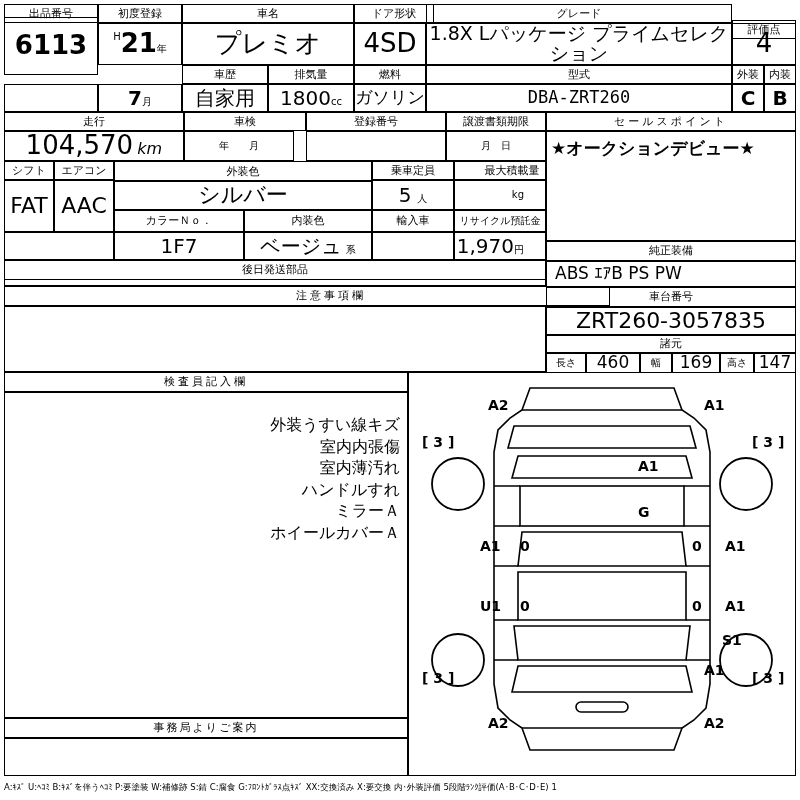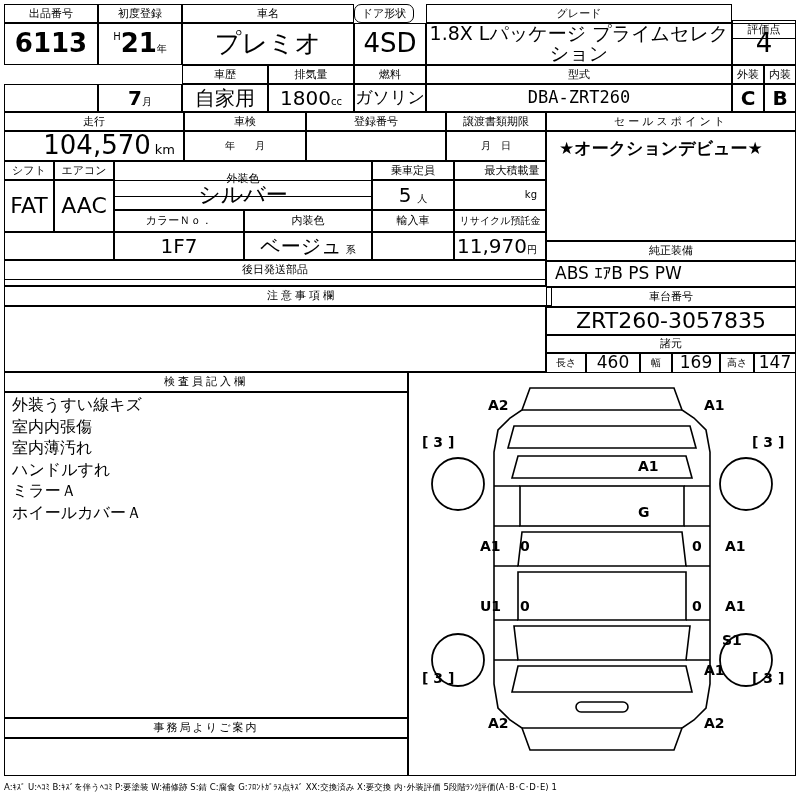--- a/index.html
+++ b/index.html
@@ -29,34 +29,34 @@
     justify-content: center;
     text-align: center;
     overflow: hidden;
     line-height: 1.05;
   }
   .nb { border: none; }
   .hdr { font-size: 11px; }
   .val { font-size: 20px; }
   .val-lg { font-size: 26px; }
   .val-md { font-size: 17px; }
-  .val-sm { font-size: 13px; }
-  .left { justify-content: flex-start; padding-left: 12px; text-align: left; }
-  .right { justify-content: flex-end; padding-right: 8px; }
+  .val-sm { font-size: 16px; font-style: italic; }
+  .left { justify-content: flex-start; padding-left: 4px; text-align: left; }
+  .right { justify-content: flex-end; padding-right: 21px; }
   .sub { font-size: 10px; }
   .bold { font-weight: bold; }
   .rowwrap { display: flex; align-items: baseline; justify-content: center; }
   .rowwrap > span { display: inline-block; }
   .notes {
     position: absolute;
     box-sizing: border-box;
     font-size: 16px;
     line-height: 1.35;
-    text-align: left;
-    padding: 0 6px;
+    text-align: right;
+    padding: 20px 6px;
   }
   .notes div { white-space: nowrap; }
   .legend {
     position: absolute;
     font-size: 8.5px;
     white-space: nowrap;
     left: 4px;
   }
   .diagram { position: absolute; }
   .mono { font-family: "DejaVu Sans Mono", "Liberation Mono", monospace; }
@@ -70,25 +70,25 @@
   }
 </style>
 </head>
 <body>
 
 <div id="sheet">
 
   <div class="bx hdr" style="left:4px;top:4px;width:94px;height:19px;">出品番号</div>
   <div class="bx hdr" style="left:98px;top:4px;width:84px;height:19px;">初度登録</div>
   <div class="bx hdr" style="left:182px;top:4px;width:172px;height:19px;">車名</div>
-  <div class="bx hdr" style="left:354px;top:4px;width:60px;height:19px;border-radius:7px;">ドア形状</div>
+  <div class="bx hdr" style="left:354px;top:4px;width:80px;height:19px;">ドア形状</div>
   <div class="bx hdr" style="left:426px;top:4px;width:306px;height:19px;">グレード</div>
   <div class="bx hdr" style="left:732px;top:20px;width:64px;height:19px;">評価点</div>
 
-  <div class="bx val-lg bold" style="left:4px;top:23px;width:94px;height:42px;">6113</div>
+  <div class="bx val-lg bold" style="left:4px;top:17px;width:94px;height:58px;">6113</div>
 
   <div class="bx" style="left:98px;top:23px;width:84px;height:42px;">
     <div class="rowwrap">
       <span class="sub" style="align-self:flex-start;margin-top:2px;">H</span>
       <span class="val-lg bold">21</span>
       <span class="sub">年</span>
     </div>
   </div>
 
   <div class="bx val-lg" style="left:182px;top:23px;width:172px;height:42px;">プレミオ</div>
@@ -129,31 +129,31 @@
   <div class="bx hdr" style="left:306px;top:112px;width:140px;height:19px;">登録番号</div>
   <div class="bx hdr" style="left:446px;top:112px;width:100px;height:19px;">譲渡書類期限</div>
   <div class="bx hdr" style="left:546px;top:112px;width:250px;height:19px;letter-spacing:3px;">セールスポイント</div>
 
   <div class="bx right" style="left:4px;top:131px;width:180px;height:30px;">
     <div class="rowwrap">
       <span class="val-lg">104,570</span>
       <span class="val-sm" style="margin-left:4px;">km</span>
     </div>
   </div>
-  <div class="bx sub" style="left:184px;top:131px;width:122px;height:30px;">年　　月</div>
+  <div class="bx sub" style="left:184px;top:131px;width:110px;height:30px;">年　　月</div>
   <div class="bx val" style="left:306px;top:131px;width:140px;height:30px;"></div>
   <div class="bx sub" style="left:446px;top:131px;width:100px;height:30px;">月　日</div>
 
   <div class="bx left" style="left:546px;top:131px;width:250px;height:110px;align-items:flex-start;padding-top:8px;">
     <span class="val-md bold" style="font-size:17px;">★オークションデビュー★</span>
   </div>
 
   <div class="bx hdr" style="left:4px;top:161px;width:50px;height:19px;">シフト</div>
   <div class="bx hdr" style="left:54px;top:161px;width:60px;height:19px;">エアコン</div>
-  <div class="bx hdr" style="left:114px;top:161px;width:258px;height:36px;">外装色</div>
+  <div class="bx hdr" style="left:114px;top:161px;width:258px;height:21px;">外装色</div>
   <div class="bx hdr" style="left:372px;top:161px;width:82px;height:19px;">乗車定員</div>
   <div class="bx hdr" style="left:454px;top:161px;width:92px;height:19px;padding-left:24px;">最大積載量</div>
 
   <div class="bx val-lg" style="left:4px;top:180px;width:50px;height:52px;font-size:22px;">FAT</div>
   <div class="bx val-lg" style="left:54px;top:180px;width:60px;height:52px;font-size:22px;">AAC</div>
   <div class="bx val-lg" style="left:114px;top:180px;width:258px;height:30px;font-size:22px;">シルバー</div>
   <div class="bx" style="left:372px;top:180px;width:82px;height:30px;">
     <div class="rowwrap">
       <span class="val">5</span>
       <span class="sub" style="margin-left:6px;">人</span>
@@ -188,21 +188,21 @@
 
   <div class="bx" style="left:4px;top:232px;width:110px;height:28px;"></div>
 
   <div class="bx hdr" style="left:4px;top:242px;width:542px;height:0px;border:none;"></div>
   <div class="bx hdr" style="left:4px;top:260px;width:542px;height:20px;">後日発送部品</div>
   <div class="bx" style="left:4px;top:280px;width:542px;height:6px;border-top:none;"></div>
 
   <div class="bx hdr" style="left:546px;top:241px;width:250px;height:20px;">純正装備</div>
   <div class="bx val-md left" style="left:546px;top:261px;width:250px;height:26px;font-size:17px;padding-left:8px;">ABS ｴｱB PS PW</div>
 
-  <div class="bx hdr" style="left:4px;top:286px;width:548px;height:20px;letter-spacing:3px;padding-left:48px;">注意事項欄</div>
+  <div class="bx hdr" style="left:4px;top:286px;width:606px;height:20px;letter-spacing:3px;padding-left:48px;">注意事項欄</div>
   <div class="bx" style="left:4px;top:306px;width:542px;height:66px;"></div>
 
   <div class="bx hdr" style="left:546px;top:287px;width:250px;height:20px;">車台番号</div>
   <div class="bx val-lg" style="left:546px;top:307px;width:250px;height:28px;font-size:22px;">ZRT260-3057835</div>
 
   <div class="bx hdr" style="left:546px;top:335px;width:250px;height:18px;">諸元</div>
   <div class="bx hdr" style="left:546px;top:353px;width:40px;height:20px;font-size:10px;">長さ</div>
   <div class="bx val-md" style="left:586px;top:353px;width:54px;height:20px;">460</div>
   <div class="bx hdr" style="left:640px;top:353px;width:32px;height:20px;font-size:10px;">幅</div>
   <div class="bx val-md" style="left:672px;top:353px;width:48px;height:20px;">169</div>

